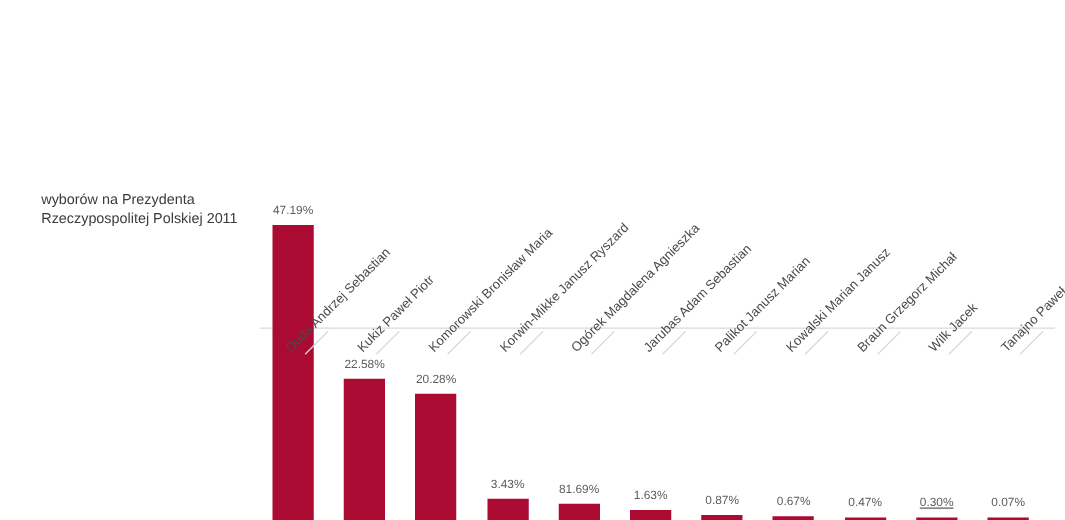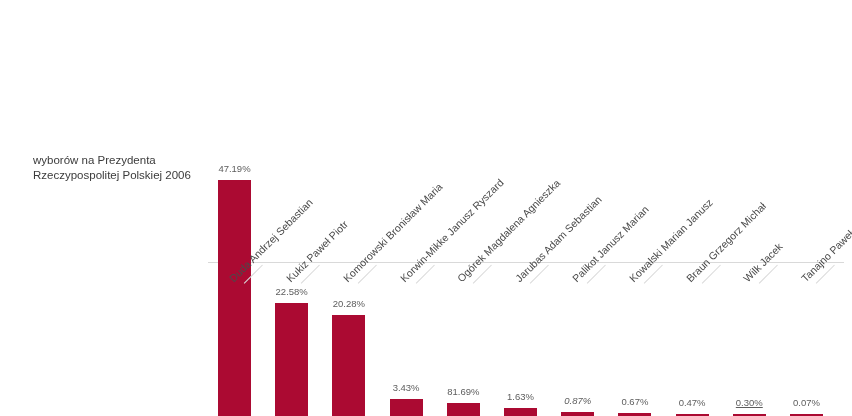--- a/index.html
+++ b/index.html
@@ -104,21 +104,21 @@
     transform: rotate(45deg);
   }
 </style>
 </head>
 <body>
 
 <div id="app">
 
   <div class="title-block">
     <div class="chart-subtitle">wyborów na Prezydenta
-Rzeczypospolitej Polskiej 2006</div>
+Rzeczypospolitej Polskiej 2011</div>
   </div>
 
   <div class="plot">
     <div class="baseline"></div>
     <div id="bars">
         <div class="bar-group" style="left: 218px; height: 262px;">
           <div class="bar" style="height: 236px; background: rgb(171, 10, 50);"></div>
           <div class="bar-value" style="bottom: 242px; color: rgb(93, 93, 93);">47.19%</div>
         </div>
         <div class="bar-group" style="left: 275.2px; height: 262px;">
@@ -136,21 +136,21 @@
         <div class="bar-group" style="left: 446.8px; height: 262px;">
           <div class="bar" style="height: 12.6527px; background: rgb(171, 10, 50);"></div>
           <div class="bar-value" style="bottom: 18.6527px; color: rgb(93, 93, 93);">81.69%</div>
         </div>
         <div class="bar-group" style="left: 504px; height: 262px;">
           <div class="bar" style="height: 8.15173px; background: rgb(171, 10, 50);"></div>
           <div class="bar-value" style="bottom: 14.1517px; color: rgb(93, 93, 93);">1.63%</div>
         </div>
         <div class="bar-group" style="left: 561.2px; height: 262px;">
           <div class="bar" style="height: 4.35092px; background: rgb(171, 10, 50);"></div>
-          <div class="bar-value" style="bottom: 10.3509px; color: rgb(93, 93, 93); font-style: italic;">0.87%</div>
+          <div class="bar-value" style="bottom: 10.3509px; color: rgb(93, 93, 93);">0.87%</div>
         </div>
         <div class="bar-group" style="left: 618.4px; height: 262px; text-decoration: underline;">
           <div class="bar" style="height: 3.35071px; background: rgb(171, 10, 50);"></div>
           <div class="bar-value" style="bottom: 9.35071px; color: rgb(93, 93, 93);">0.67%</div>
         </div>
         <div class="bar-group" style="left: 675.6px; height: 262px;">
           <div class="bar" style="height: 2.3505px; background: rgb(171, 10, 50);"></div>
           <div class="bar-value" style="bottom: 8.3505px; color: rgb(93, 93, 93);">0.47%</div>
         </div>
         <div class="bar-group" style="left: 732.8px; height: 262px;">

